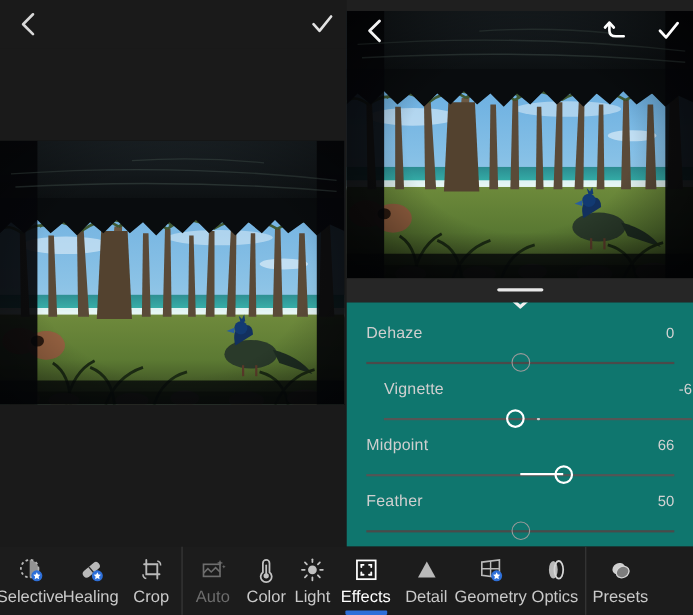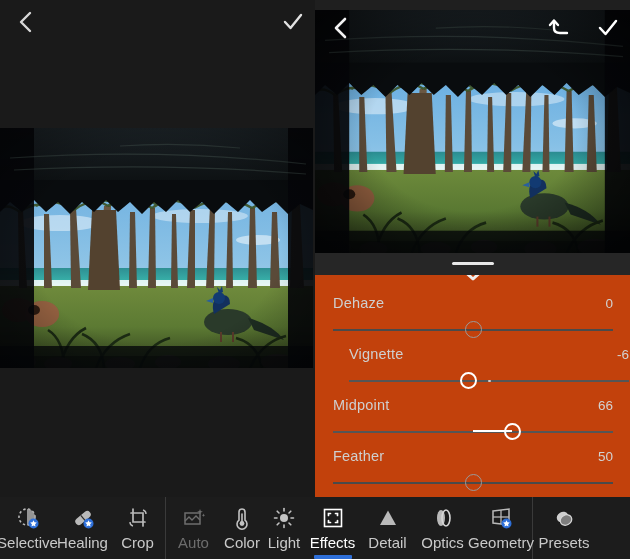--- a/index.html
+++ b/index.html
@@ -15,21 +15,21 @@
   .left-image-wrap{position:absolute;left:0;top:128px;width:313px;height:240px;overflow:hidden;background:#000;}
 
   
   .right-panel{position:absolute;left:315px;top:0;width:315px;height:497px;background:#1f1f1f;overflow:hidden;}
   .right-image-wrap{position:absolute;left:0;top:10px;width:315px;height:243px;overflow:hidden;background:#000;}
   .right-topbar{position:absolute;left:0;top:10px;width:315px;height:36px;z-index:6;}
 
   .handle-zone{position:absolute;left:0;top:253px;width:315px;height:22px;background:#262626;}
   .handle-bar{position:absolute;left:50%;transform:translateX(-50%);top:9px;width:42px;height:3px;background:#e8e8e8;border-radius:2px;}
 
-  .slider-area{position:absolute;left:0;top:275px;width:315px;height:222px;background:#c2410c;}
+  .slider-area{position:absolute;left:0;top:275px;width:315px;height:222px;background:#0f766e;}
 
   .chev-row{position:absolute;left:0;top:0;width:315px;height:22px;overflow:hidden;}
 
   .slider-group{position:absolute;left:18px;width:280px;}
   .srow{display:flex;justify-content:space-between;align-items:baseline;}
   .slabel{color:#cfcfcf;font-size:14.5px;letter-spacing:.2px;}
   .svalue{color:#d2d2d2;font-size:13.5px;}
   .track-wrap{position:relative;height:26px;margin-top:6px;}
   .track{position:absolute;left:0;top:12px;width:280px;height:1.6px;background:#555;}
   .track.dim{background:#4a4a4a;}
@@ -505,42 +505,42 @@
 
       <div class="tb-item">
         <span class="glyph">
           <svg width="24" height="24" viewBox="0 0 24 24" aria-hidden="true">
             <path d="M12,4.5 L20,19 L4,19 Z" fill="#b9b9b9"></path>
           </svg>
         </span>
         <span class="tb-label">Detail</span>
       </div>
 
-      <div class="tb-item">
-        <span class="glyph">
-          <svg width="24" height="24" viewBox="0 0 24 24" aria-hidden="true">
-            <ellipse cx="10" cy="12" rx="4" ry="8" fill="#b9b9b9"></ellipse>
-            <ellipse cx="15" cy="12" rx="4" ry="8" fill="none" stroke="#d6d6d6" stroke-width="1.6"></ellipse>
-          </svg>
-        </span>
-        <span class="tb-label">Optics</span>
-      </div>
-
       <div class="tb-item" style="width:62px;">
         <span class="glyph">
           <svg width="24" height="24" viewBox="0 0 24 24" aria-hidden="true">
             <path d="M4,5 L20,3 L20,19 L4,17 Z" fill="none" stroke="#b9b9b9" stroke-width="1.5"></path>
             <path d="M4,11 L20,11" stroke="#b9b9b9" stroke-width="1.3"></path>
             <path d="M12,4 L12,18" stroke="#b9b9b9" stroke-width="1.3"></path>
             <circle cx="17.5" cy="17.5" r="5" fill="#2e6fd8"></circle>
             <path d="M17.5,14.2 l1,2.1 l2.3,0.3 l-1.7,1.6 0.4,2.3 -2,-1.1 -2,1.1 0.4,-2.3 -1.7,-1.6 2.3,-0.3 z" fill="#fff"></path>
           </svg>
         </span>
         <span class="tb-label">Geometry</span>
       </div>
+
+      <div class="tb-item">
+        <span class="glyph">
+          <svg width="24" height="24" viewBox="0 0 24 24" aria-hidden="true">
+            <ellipse cx="10" cy="12" rx="4" ry="8" fill="#b9b9b9"></ellipse>
+            <ellipse cx="15" cy="12" rx="4" ry="8" fill="none" stroke="#d6d6d6" stroke-width="1.6"></ellipse>
+          </svg>
+        </span>
+        <span class="tb-label">Optics</span>
+      </div>
     </div>
 
     <div class="tb-sep"></div>
 
     <div class="tb-group">
       <div class="tb-item" style="width:62px;">
         <span class="glyph">
           <svg width="24" height="24" viewBox="0 0 24 24" aria-hidden="true">
             <ellipse cx="10.5" cy="11" rx="6" ry="5" transform="rotate(-30 10.5 11)" fill="#cfcfcf"></ellipse>
             <ellipse cx="14" cy="14" rx="6" ry="5" transform="rotate(-30 14 14)" fill="#7d7d7d" stroke="#d6d6d6" stroke-width="1.2"></ellipse>

